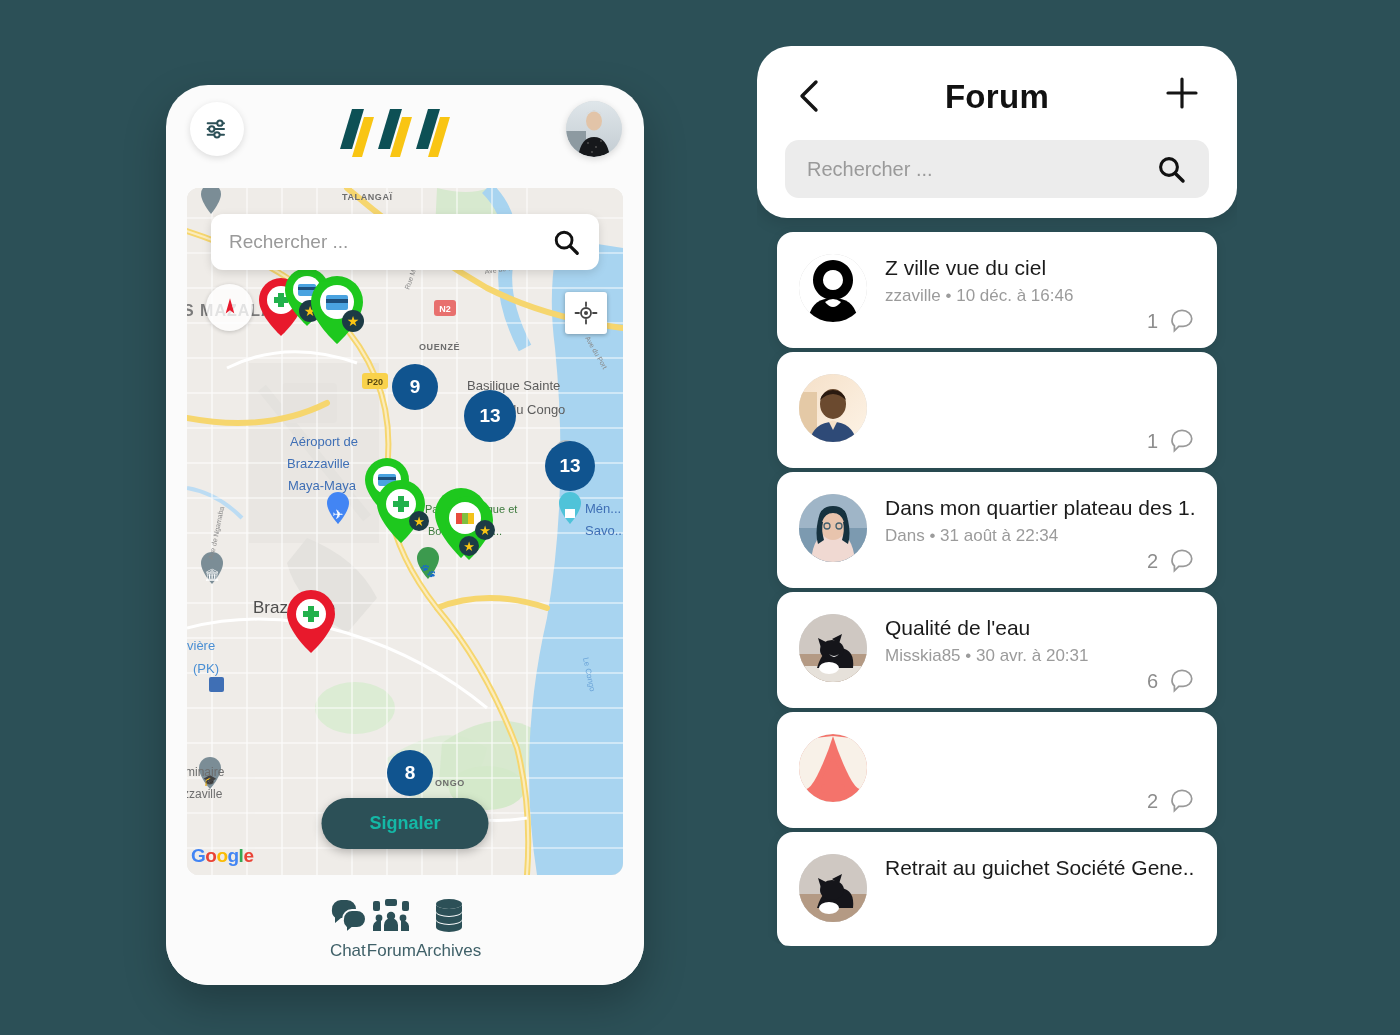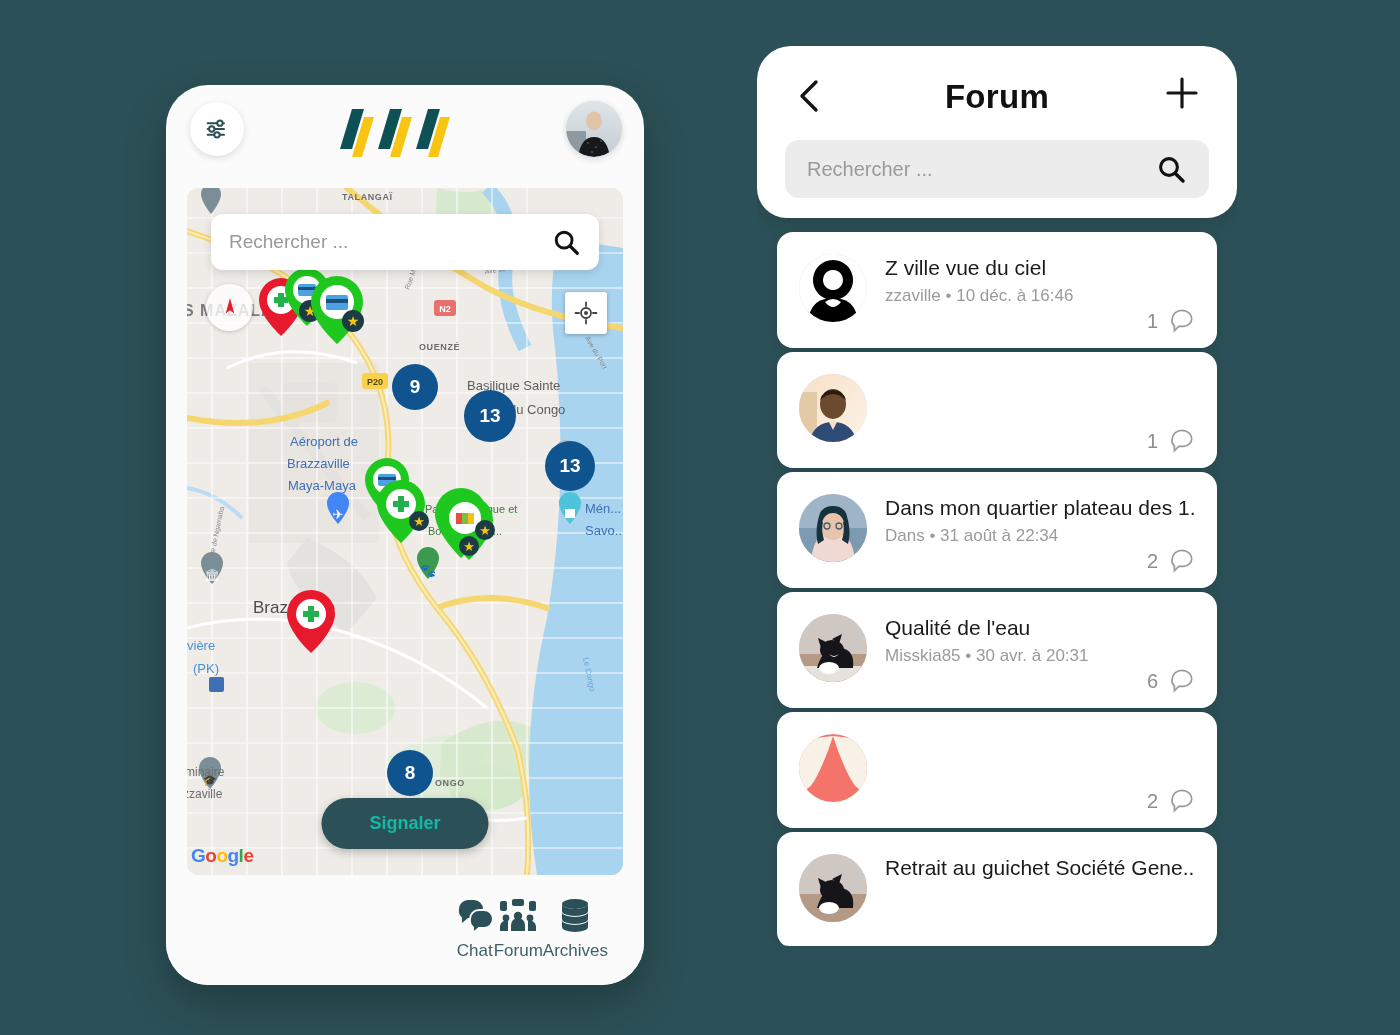--- a/index.html
+++ b/index.html
@@ -96,22 +96,22 @@
   .cluster {
     position: absolute; border-radius: 50%;
     background: #10548f; color: #fff;
     display: flex; align-items: center; justify-content: center;
     font-size: 19px; font-weight: bold;
   }
 
   .l-nav {
     position: absolute; left: 0; bottom: 0;
     width: 100%; height: 98px; background: #fbfbfb;
-    display: flex; align-items: center; justify-content: flex-end;
-    padding: 0 36px 14px;
+    display: flex; align-items: center; justify-content: center;
+    padding: 0 28px 14px;
   }
   .nav-item { display: flex; flex-direction: column; align-items: center; gap: 9px; }
   .nav-item .lbl { color: #3f6068; font-size: 17px; }
 
   
   .phone-right {
     position: absolute; left: 757px; top: 46px;
     width: 480px; height: 900px;
     border-radius: 34px;
     overflow: hidden;

